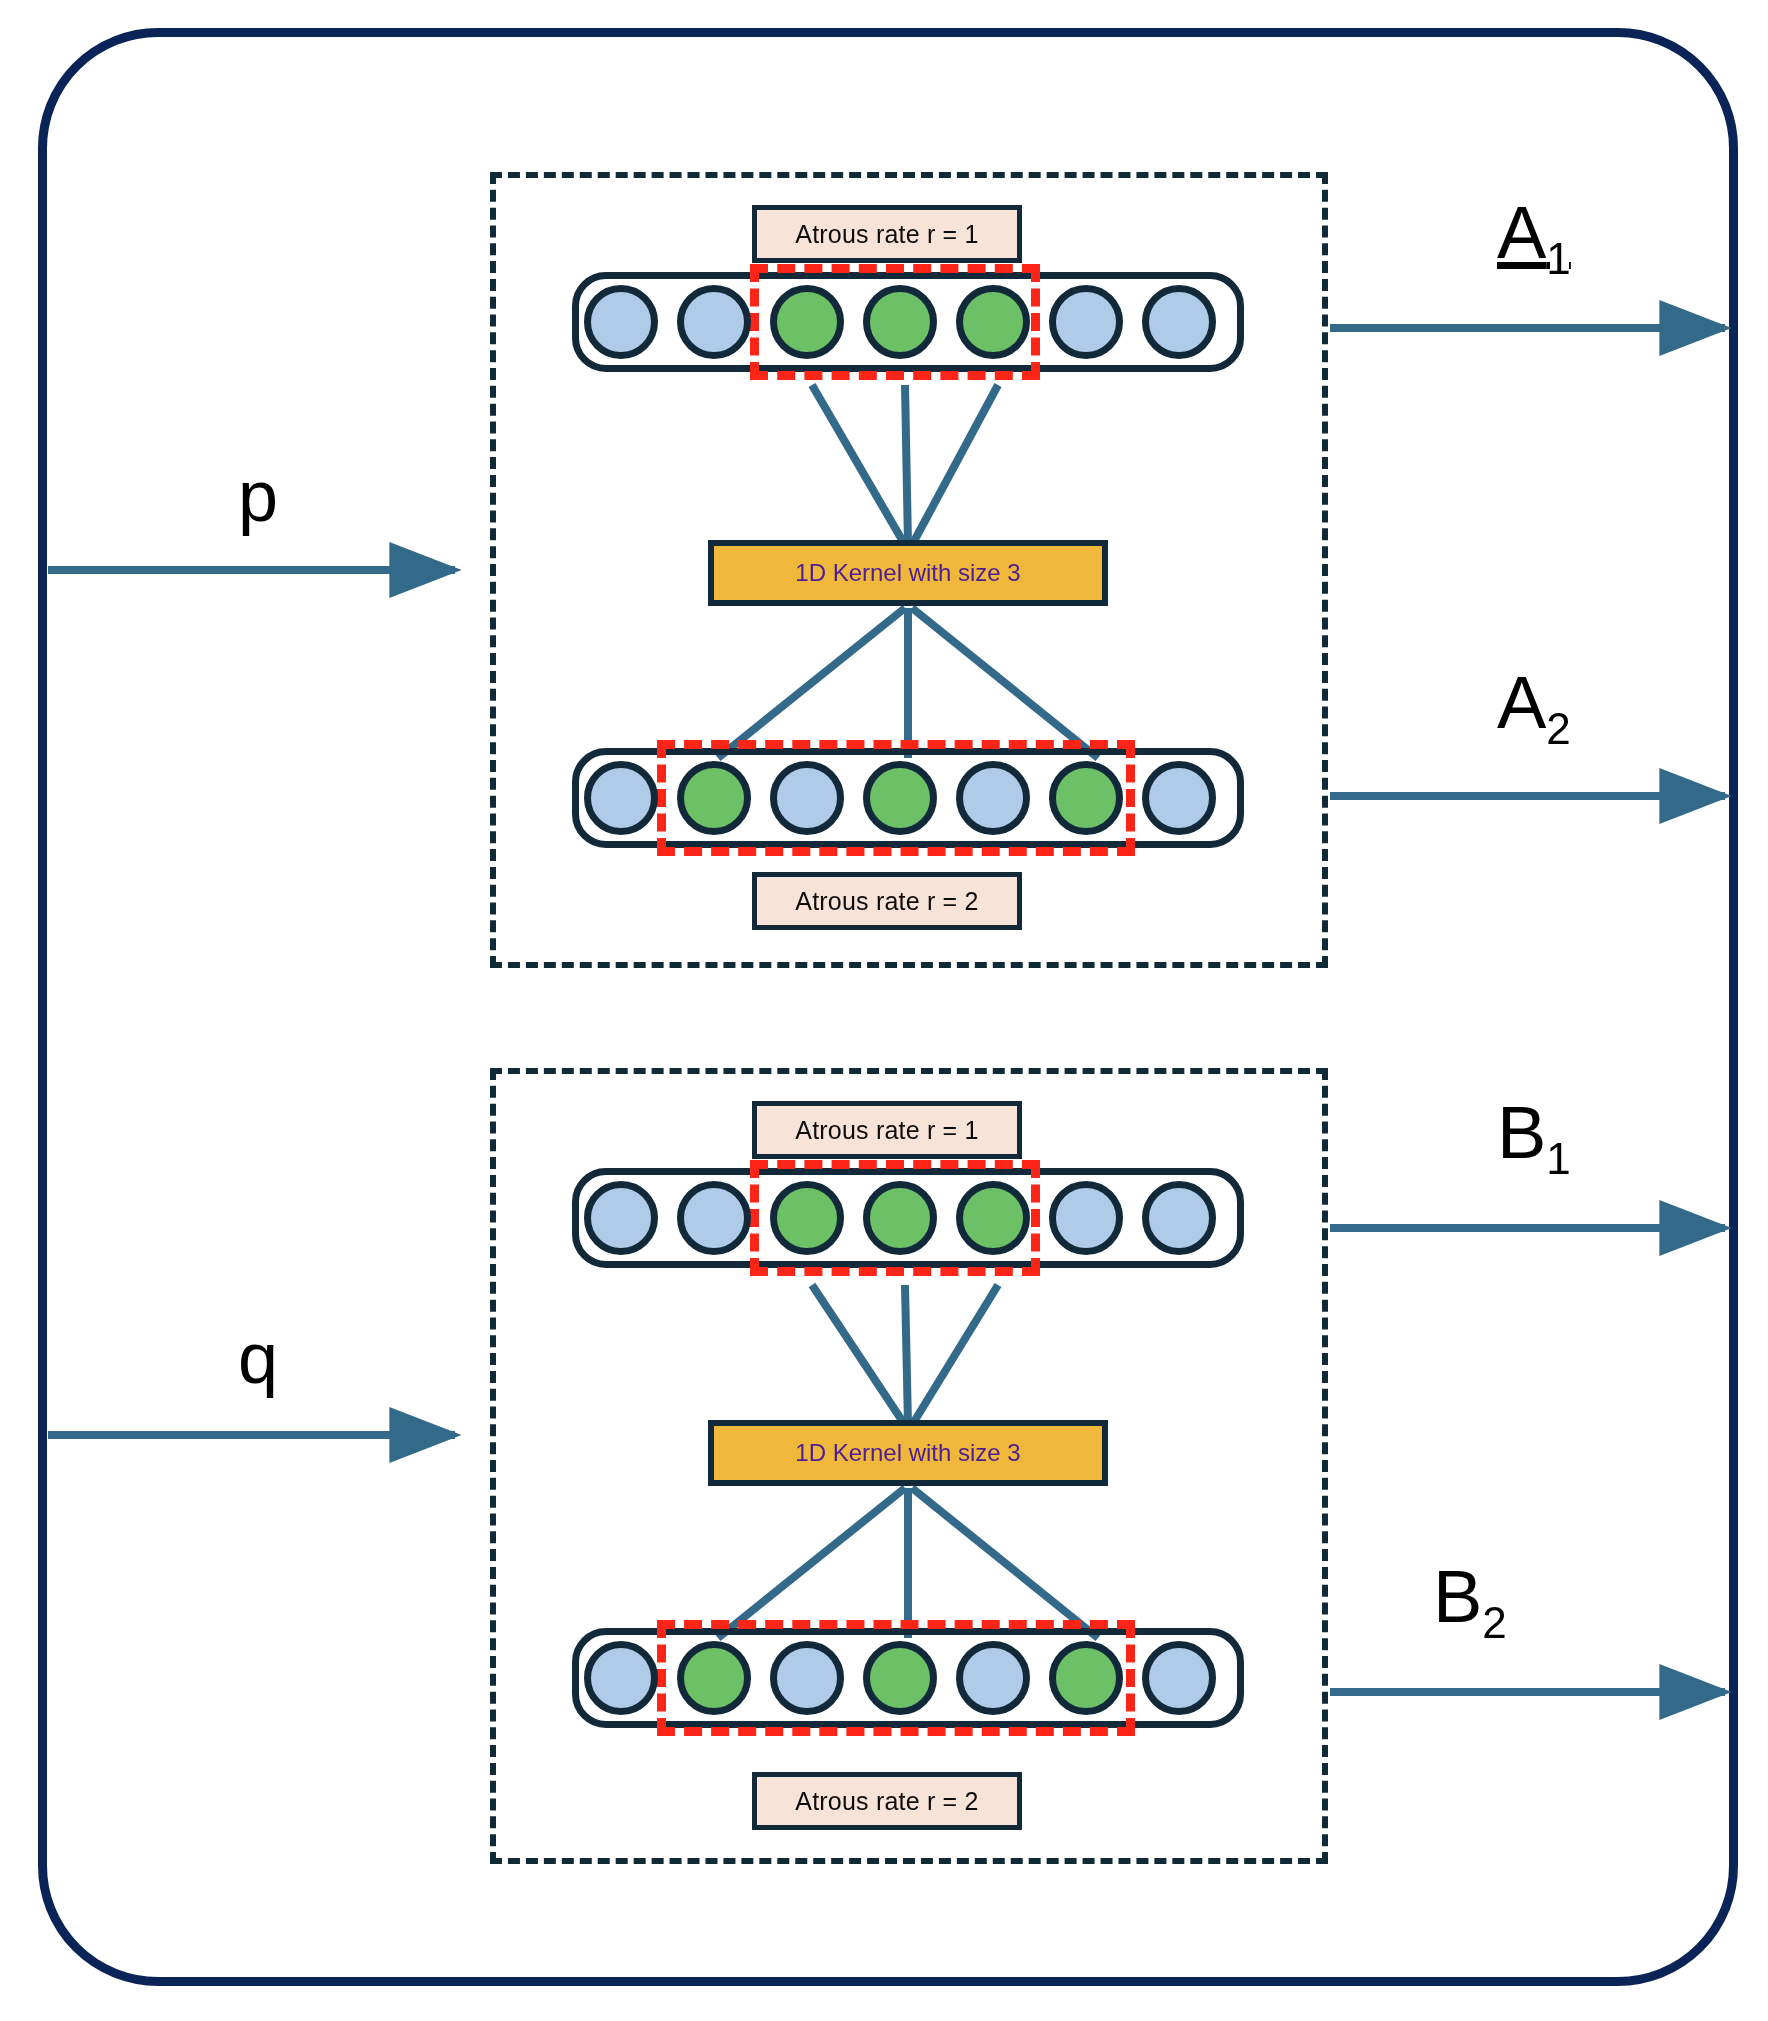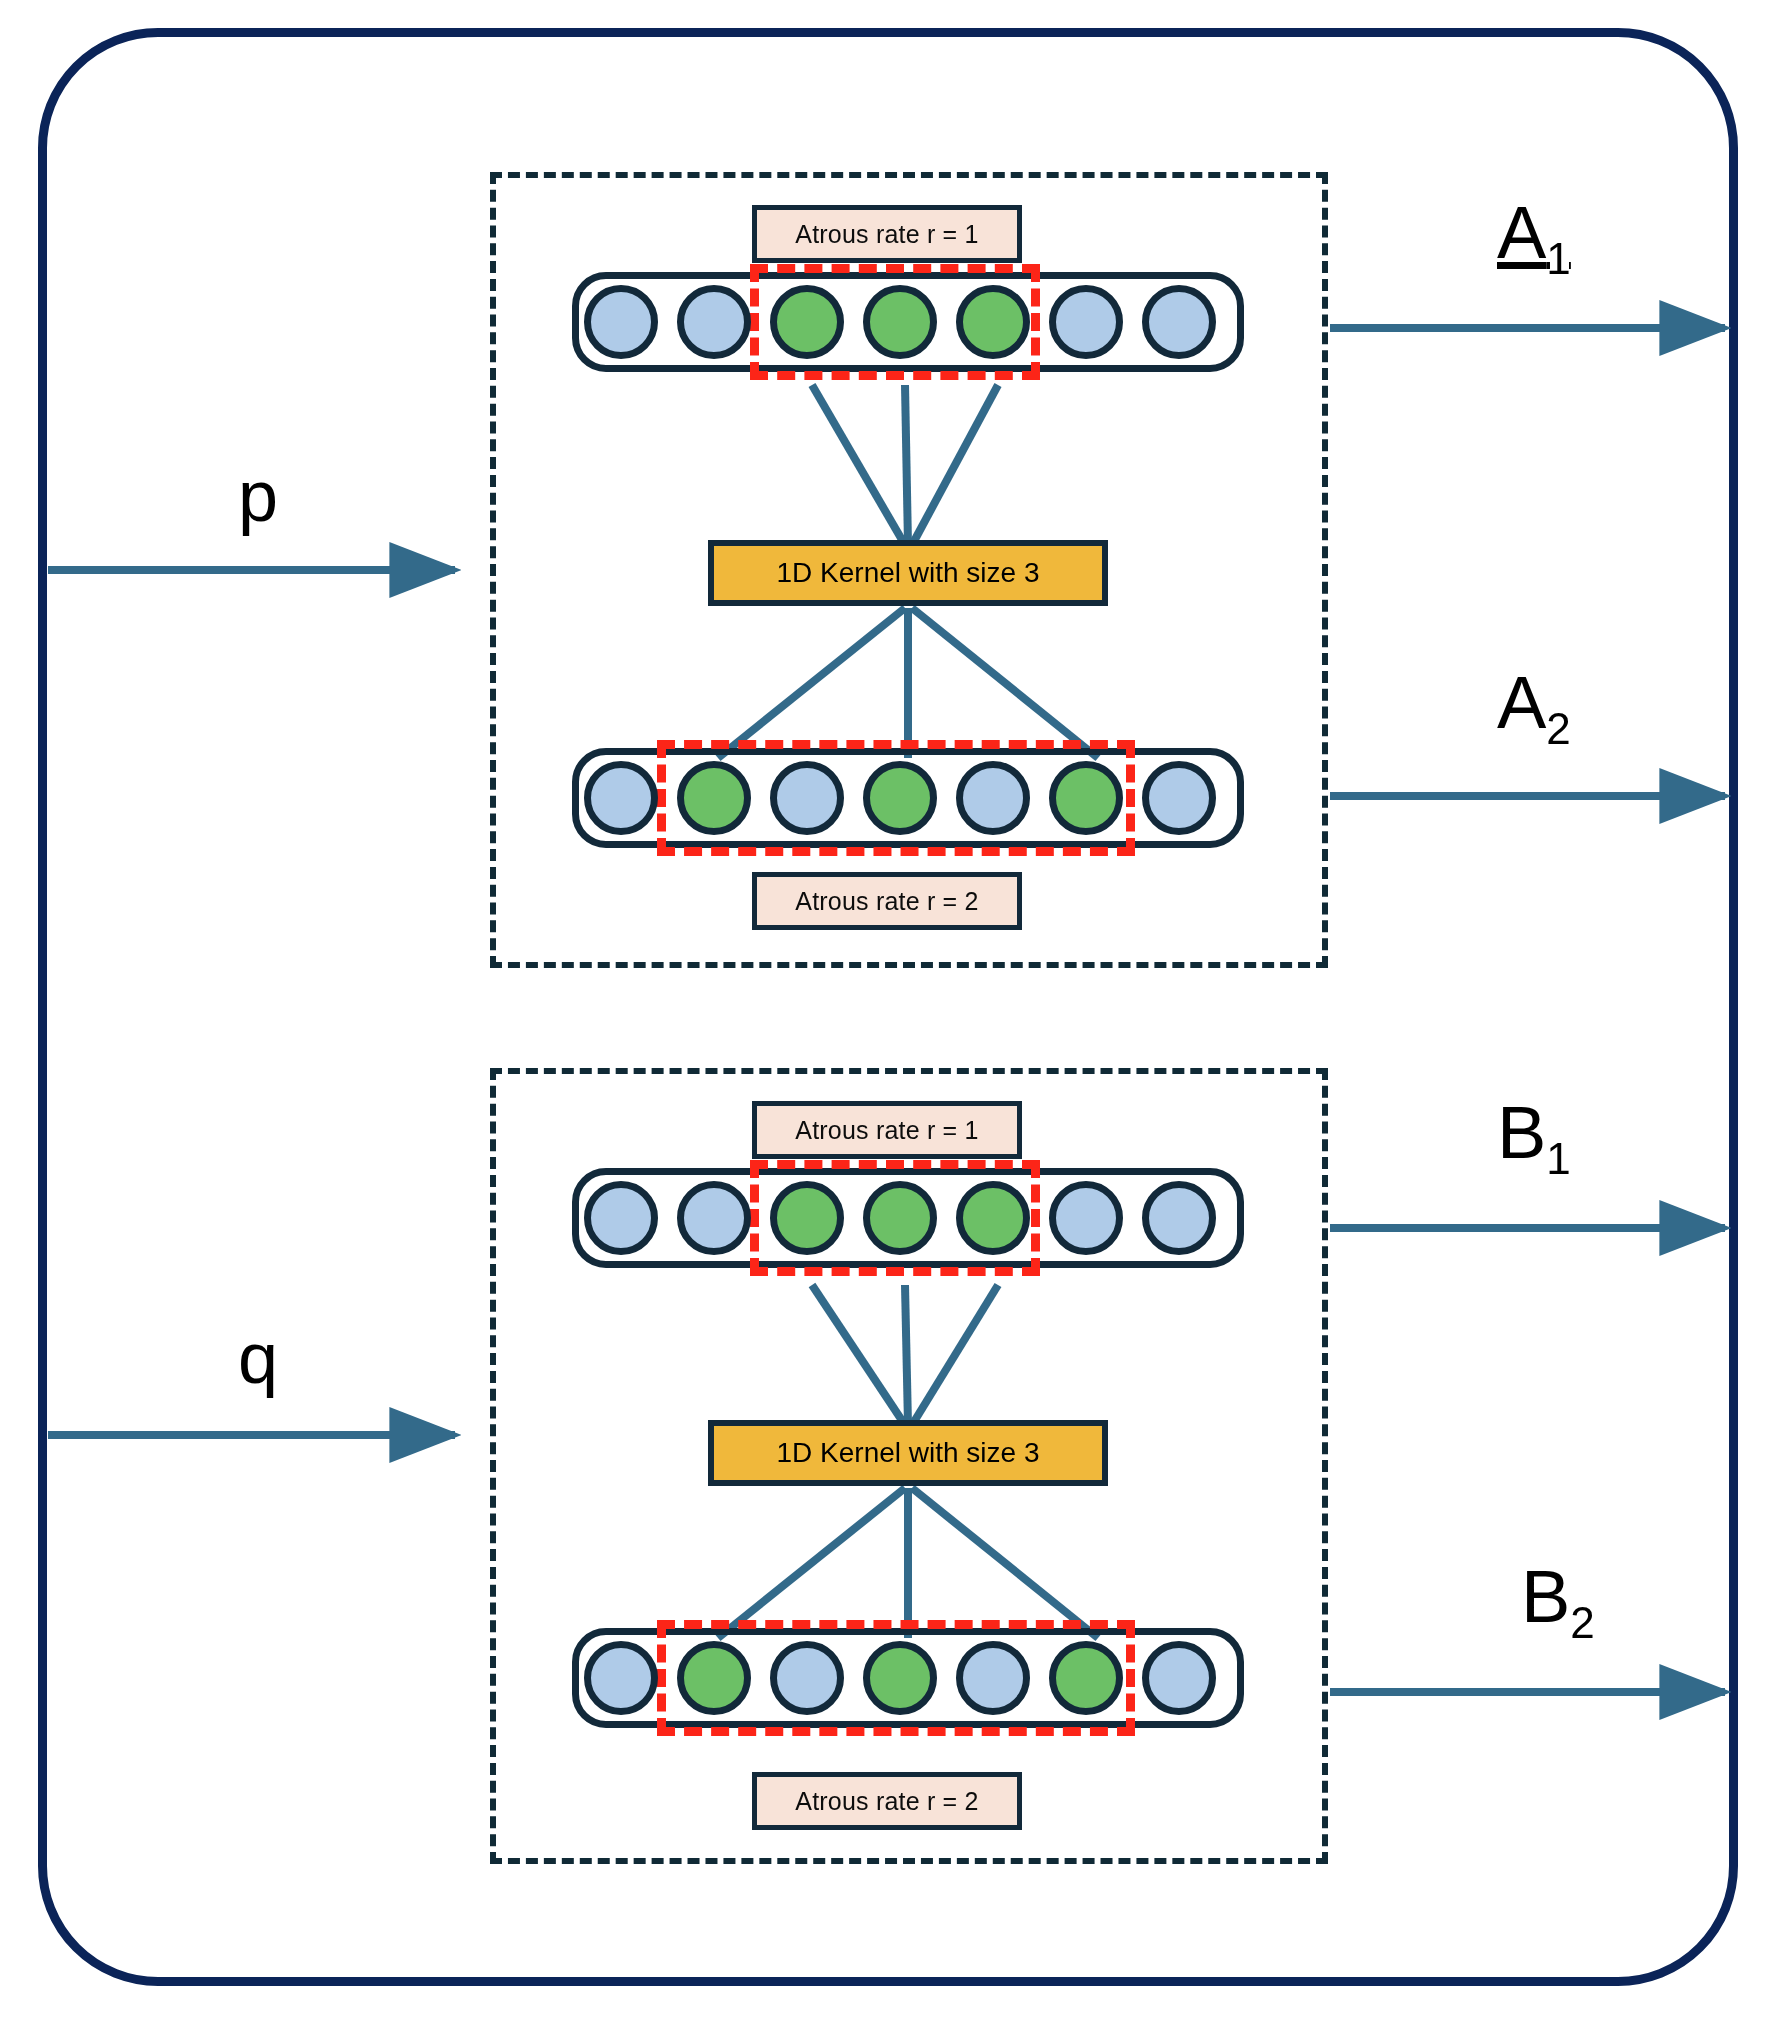--- a/index.html
+++ b/index.html
@@ -41,22 +41,22 @@
     white-space:nowrap;
   }
 
   
   .kernel-box{
     position:absolute;
     background:#F0B83B;
     border:6px solid #12293A;
     box-sizing:border-box;
     display:flex;align-items:center;justify-content:center;
-    font-size:28px;
-    color:#000000;
+    font-size:24px;
+    color:#4c1d95;
     white-space:nowrap;
   }
 
   
   .strip{
     position:absolute;
     box-sizing:border-box;
   }
   .strip-outline{
     position:absolute;
@@ -184,21 +184,21 @@
 
   <div class="io-label" style="left:1497px;top:196px;text-decoration:underline;">
     <span>A</span><span class="sub">1</span>
   </div>
   <div class="io-label" style="left:1497px;top:666px;">
     <span>A</span><span class="sub">2</span>
   </div>
   <div class="io-label" style="left:1497px;top:1096px;">
     <span>B</span><span class="sub">1</span>
   </div>
-  <div class="io-label" style="left:1521px;top:1560px;">
+  <div class="io-label" style="left:1433px;top:1560px;">
     <span>B</span><span class="sub">2</span>
   </div>
 
   <div class="dashed-group" style="left:490px;top:172px;width:838px;height:796px;"></div>
 
   <div class="rate-chip" style="left:752px;top:205px;width:270px;height:58px;">Atrous rate r = 1</div>
 
   <div class="strip" style="left:572px;top:272px;width:672px;height:100px;">
     <div class="strip-outline"></div>
     <div class="rf-box" style="left:178px;top:-8px;width:290px;height:116px;"></div>

